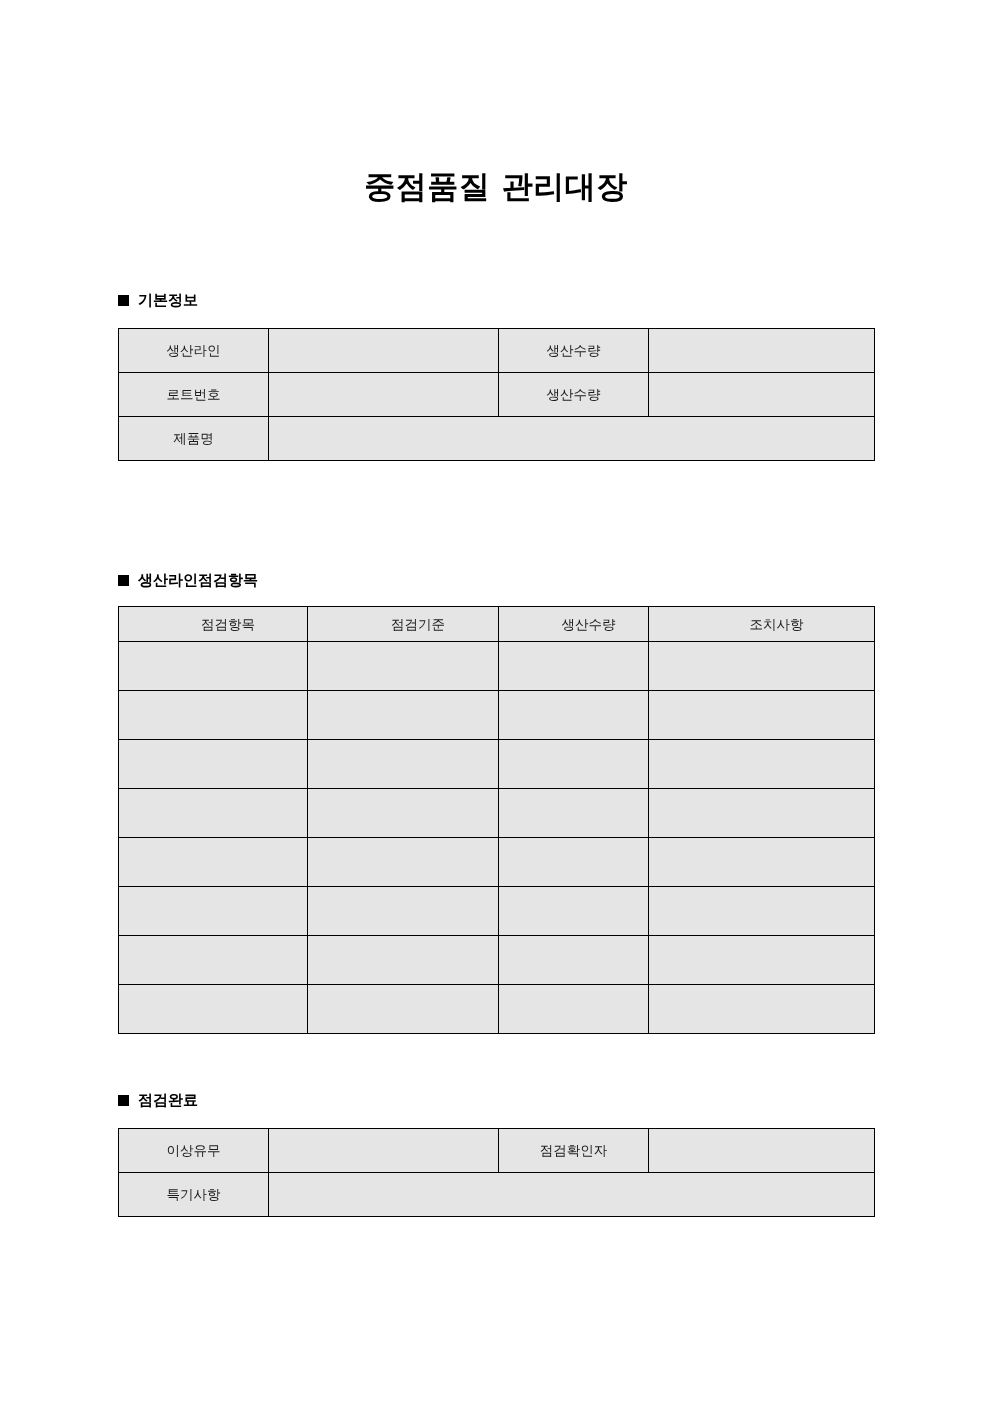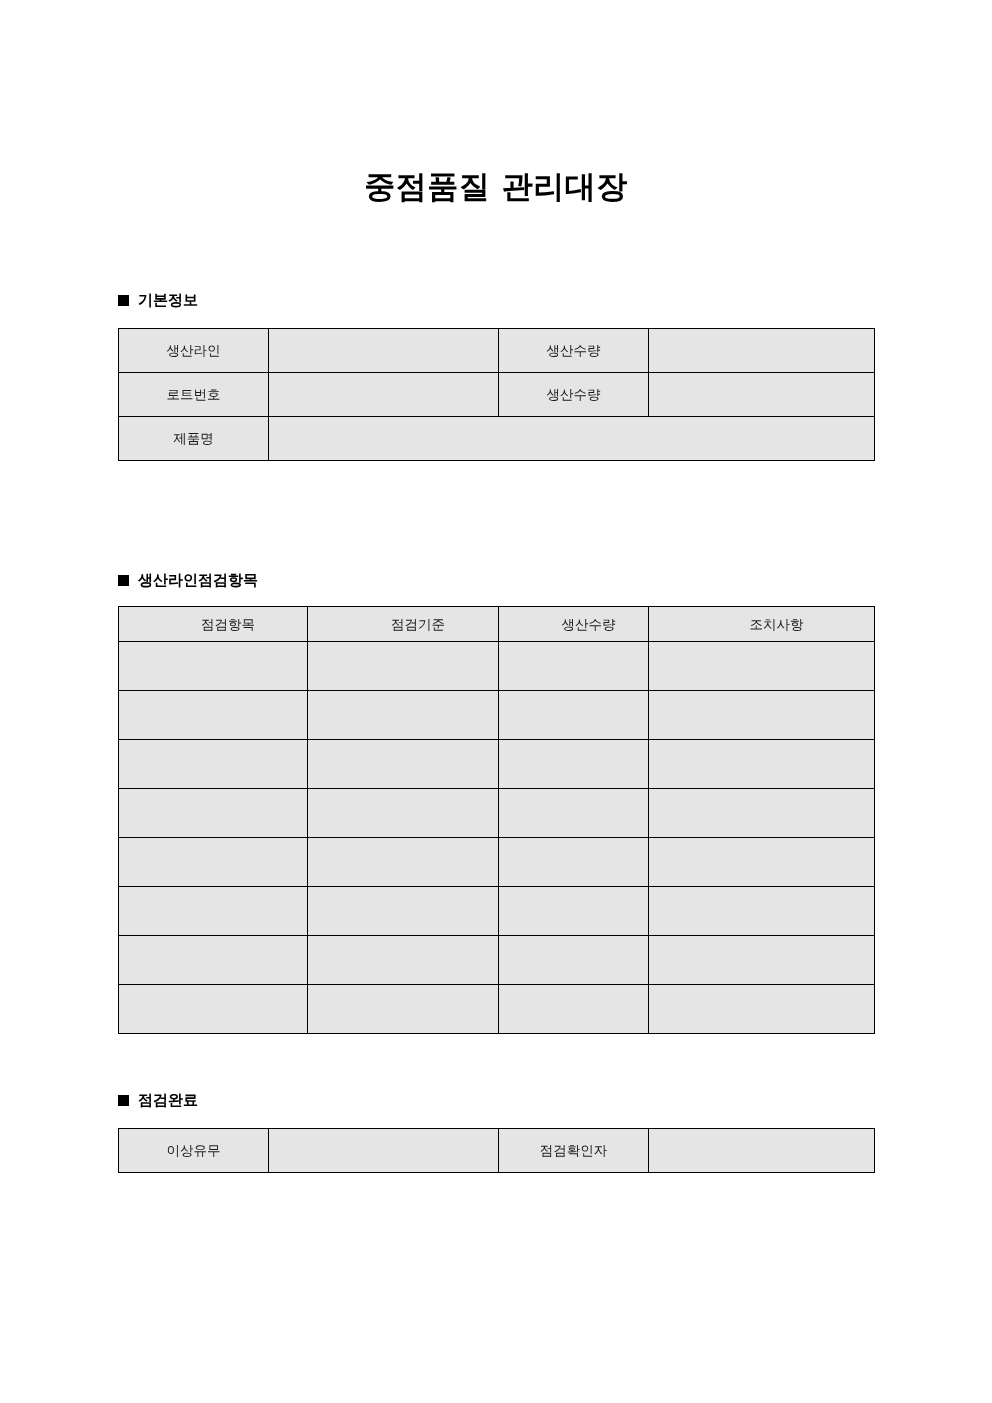--- a/index.html
+++ b/index.html
@@ -330,16 +330,24 @@
         <td class="value-cell">
           <span class="cell-text"></span>
         </td>
         <td class="label-cell">
           <span class="cell-text">점검확인자</span>
         </td>
         <td class="value-cell">
           <span class="cell-text"></span>
         </td>
       </tr>
+      <tr>
+        <td class="label-cell">
+          <span class="cell-text">특기사항</span>
+        </td>
+        <td class="value-cell" colspan="3">
+          <span class="cell-text"></span>
+        </td>
+      </tr>
     </tbody>
   </table>
 
 </div>
 
 </body></html>

